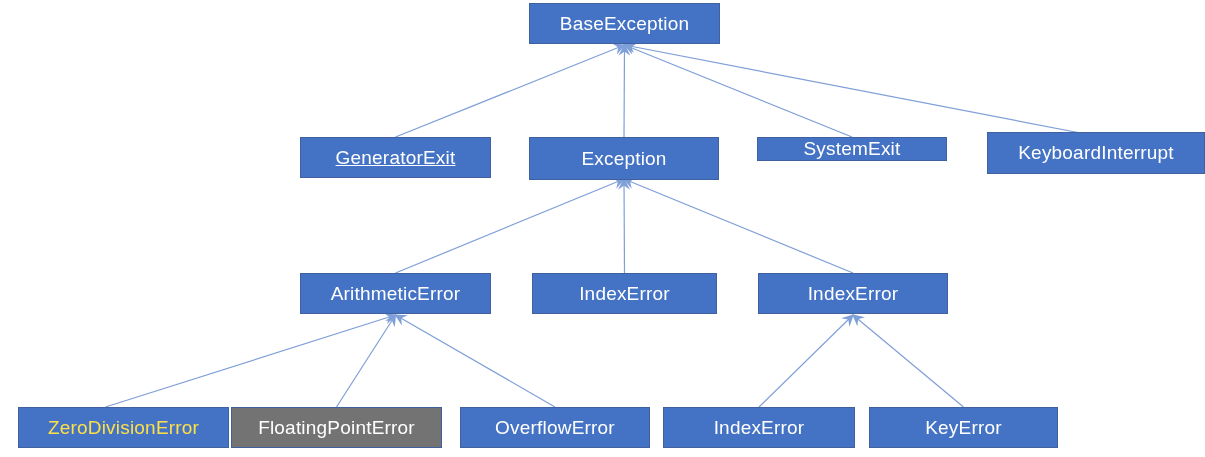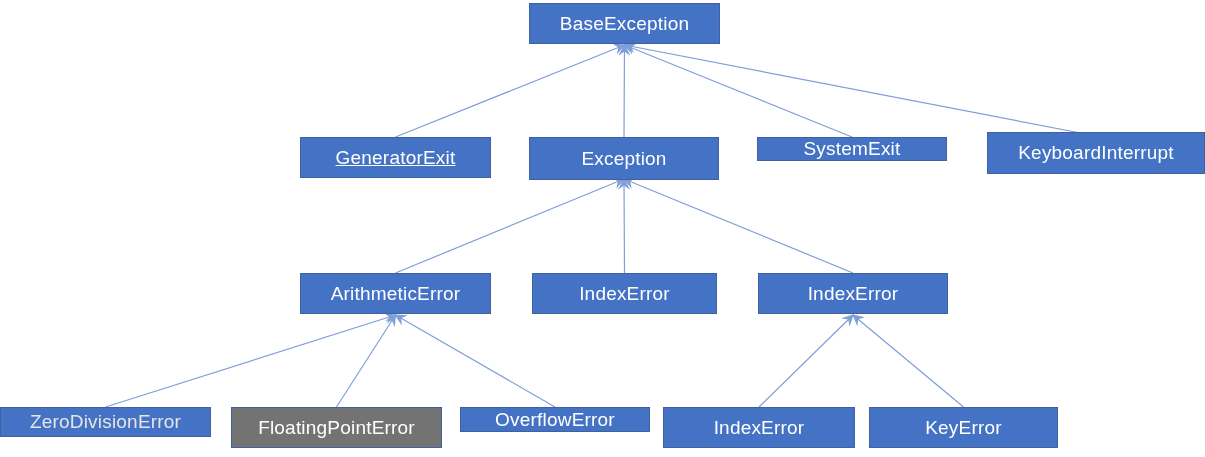--- a/index.html
+++ b/index.html
@@ -65,19 +65,19 @@
     </svg>
   <div id="node-layer">
       <div class="node" style="left: 529px; top: 3px; width: 191px; height: 41px; background: rgb(68, 114, 196); border: 1px solid rgb(65, 97, 158); color: rgb(255, 255, 255);">BaseException</div>
       <div class="node" style="left: 300px; top: 137px; width: 191px; height: 41px; background: rgb(68, 114, 196); border: 1px solid rgb(65, 97, 158); color: rgb(255, 255, 255); text-decoration: underline;">GeneratorExit</div>
       <div class="node" style="left: 529px; top: 137px; width: 190px; height: 43px; background: rgb(68, 114, 196); border: 1px solid rgb(65, 97, 158); color: rgb(255, 255, 255);">Exception</div>
       <div class="node" style="left: 757px; top: 137px; width: 190px; height: 24px; background: rgb(68, 114, 196); border: 1px solid rgb(65, 97, 158); color: rgb(255, 255, 255);">SystemExit</div>
       <div class="node" style="left: 987px; top: 132px; width: 218px; height: 42px; background: rgb(68, 114, 196); border: 1px solid rgb(65, 97, 158); color: rgb(255, 255, 255);">KeyboardInterrupt</div>
       <div class="node" style="left: 300px; top: 273px; width: 191px; height: 41px; background: rgb(68, 114, 196); border: 1px solid rgb(65, 97, 158); color: rgb(255, 255, 255);">ArithmeticError</div>
       <div class="node" style="left: 532px; top: 273px; width: 185px; height: 41px; background: rgb(68, 114, 196); border: 1px solid rgb(65, 97, 158); color: rgb(255, 255, 255);">IndexError</div>
       <div class="node" style="left: 758px; top: 273px; width: 190px; height: 41px; background: rgb(68, 114, 196); border: 1px solid rgb(65, 97, 158); color: rgb(255, 255, 255);">IndexError</div>
-      <div class="node" style="left: 0px; top: 407px; width: 211px; height: 30px; background: rgb(68, 114, 196); border: 1px solid rgb(65, 97, 158); color: #e5e5e5;">ZeroDivisionError</div>
+      <div class="node" style="left: 18px; top: 407px; width: 211px; height: 41px; background: rgb(68, 114, 196); border: 1px solid rgb(65, 97, 158); color: #fde047;">ZeroDivisionError</div>
       <div class="node" style="left: 231px; top: 407px; width: 211px; height: 41px; background: #737373; border: 1px solid rgb(65, 97, 158); color: rgb(255, 255, 255);">FloatingPointError</div>
-      <div class="node" style="left: 460px; top: 407px; width: 190px; height: 25px; background: rgb(68, 114, 196); border: 1px solid rgb(65, 97, 158); color: rgb(255, 255, 255);">OverflowError</div>
+      <div class="node" style="left: 460px; top: 407px; width: 190px; height: 41px; background: rgb(68, 114, 196); border: 1px solid rgb(65, 97, 158); color: rgb(255, 255, 255);">OverflowError</div>
       <div class="node" style="left: 663px; top: 407px; width: 192px; height: 41px; background: rgb(68, 114, 196); border: 1px solid rgb(65, 97, 158); color: rgb(255, 255, 255);">IndexError</div>
       <div class="node" style="left: 869px; top: 407px; width: 189px; height: 41px; background: rgb(68, 114, 196); border: 1px solid rgb(65, 97, 158); color: rgb(255, 255, 255);">KeyError</div>
     </div>
 </div>
 
 </body></html>

